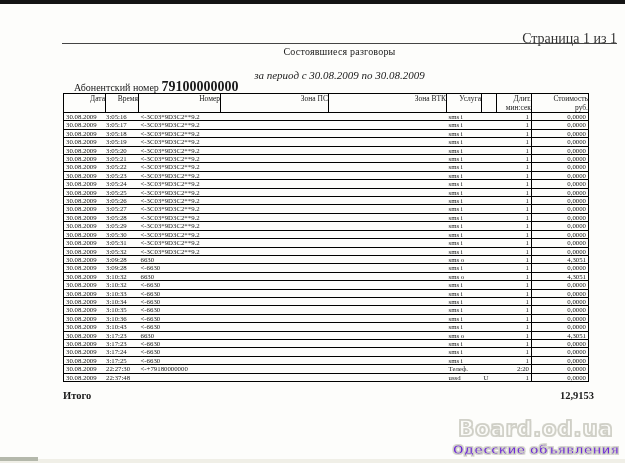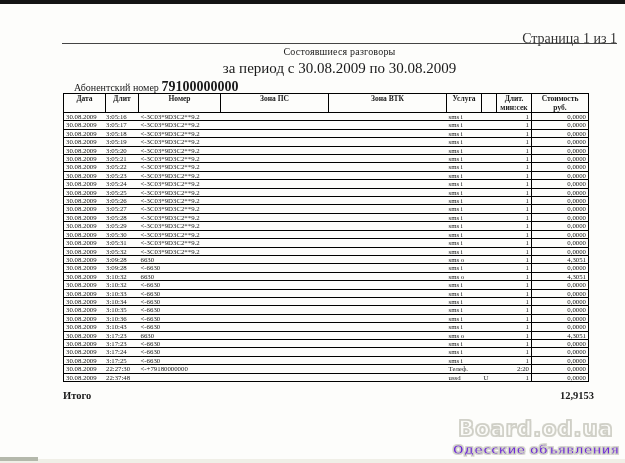--- a/index.html
+++ b/index.html
@@ -5,34 +5,34 @@
   html,body{margin:0;padding:0;}
   #screen{
     position:relative;width:625px;height:463px;background:#fdfdfb;
     overflow:hidden;font-family:"Liberation Serif", serif;color:#1a1a1a;
   }
   #topbar{position:absolute;left:0;top:0;width:625px;height:4px;background:#141414;}
   #page-indicator{position:absolute;top:31px;right:8px;font-size:14px;color:#333;}
   #header-rule{position:absolute;left:62px;top:43px;width:555px;border-top:1px solid #444;}
   #doc-header{position:absolute;left:62px;top:46px;width:555px;text-align:center;}
   #doc-title{font-size:10px;font-weight:normal;letter-spacing:.2px;}
-  #doc-subtitle{font-size:15px;margin-top:3px;}
+  #doc-subtitle{font-size:11px;margin-top:12px;font-style:italic;}
   #subscriber-row{
     position:absolute;left:62px;top:79px;width:555px;display:flex;
     justify-content:space-between;align-items:baseline;font-size:10px;
   }
   #subscriber-left{padding-left:12px;}
   .bold-val{font-weight:bold;font-size:14px;}
   #call-table{
     position:absolute;left:63px;top:93px;width:525px;
     border-collapse:collapse;table-layout:fixed;
   }
   #call-table th{
-    border:1px solid #000;font-weight:bold;font-size:7.5px;line-height:8.5px;
-    text-align:center;vertical-align:top;padding:1px 0 0 0;overflow:hidden;
+    border:1px solid #000;font-weight:normal;font-size:7.5px;line-height:8.5px;
+    text-align:right;vertical-align:top;padding:1px 0 0 0;overflow:hidden;
   }
   #call-table td{
     font-size:6.8px;line-height:7.4px;height:7.4px;padding:0 2px;
     overflow:hidden;white-space:nowrap;vertical-align:middle;
   }
   #call-table tr.data-row td{border-top:1px solid #000;border-bottom:1px solid #000;}
   #call-table td.c-datetime{border-left:1px solid #000;}
   #call-table td.c-cost{border-left:1px solid #000;border-right:1px solid #000;text-align:right;}
   #call-table td.c-duration{text-align:right;}
   .date-span{display:inline-block;width:40px;}
@@ -87,21 +87,21 @@
       <col style="width:15px">
         <col style="width:35px">
         <col style="width:57px">
     </colgroup>
     <thead>
       <tr id="header-row">
           <th>
             <div>Дата</div>
           </th>
           <th>
-            <div>Длит</div>
+            <div>Время</div>
           </th>
           <th>
             <div>Номер</div>
           </th>
           <th>
             <div>Зона ПС</div>
           </th>
           <th>
             <div>Зона ВТК</div>
           </th>

